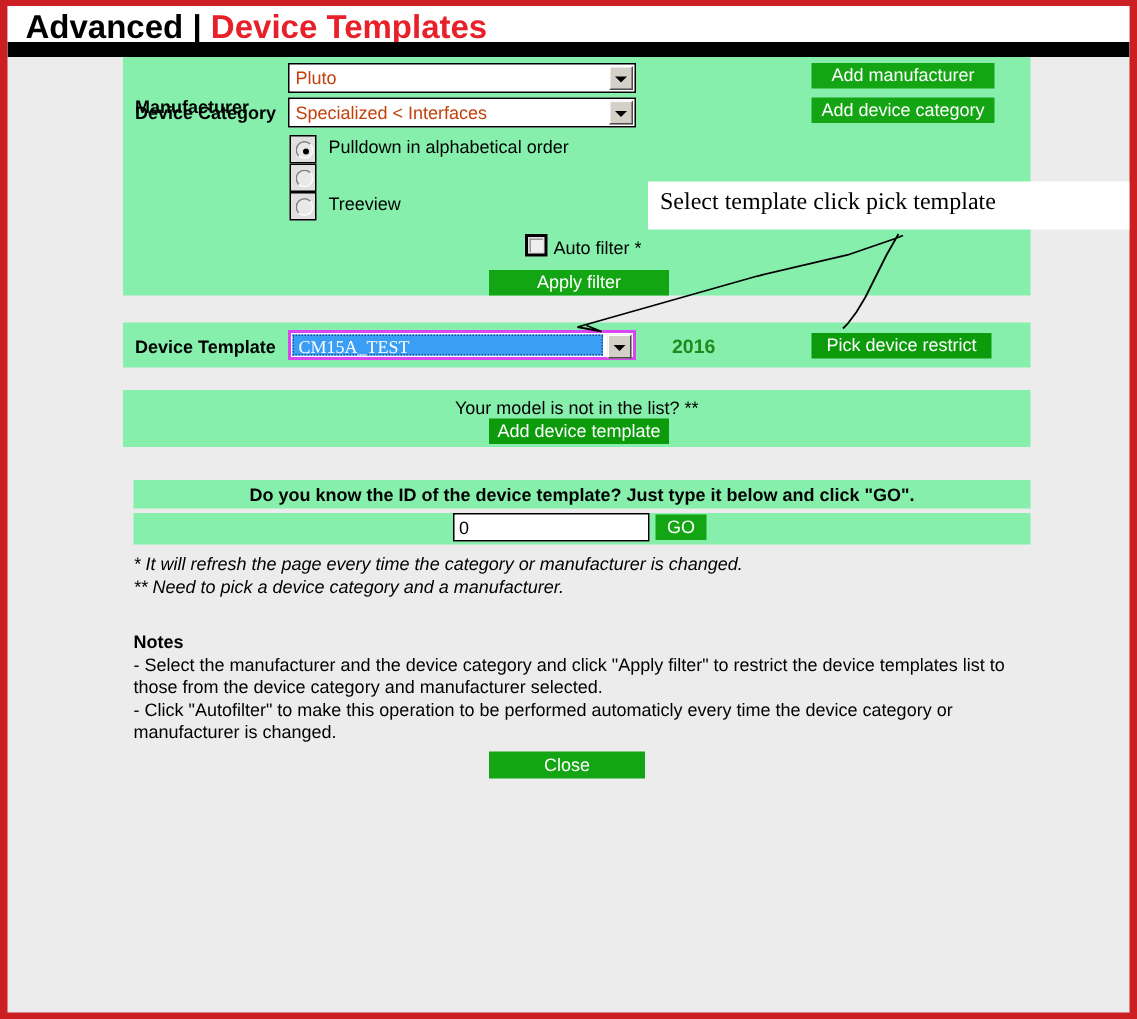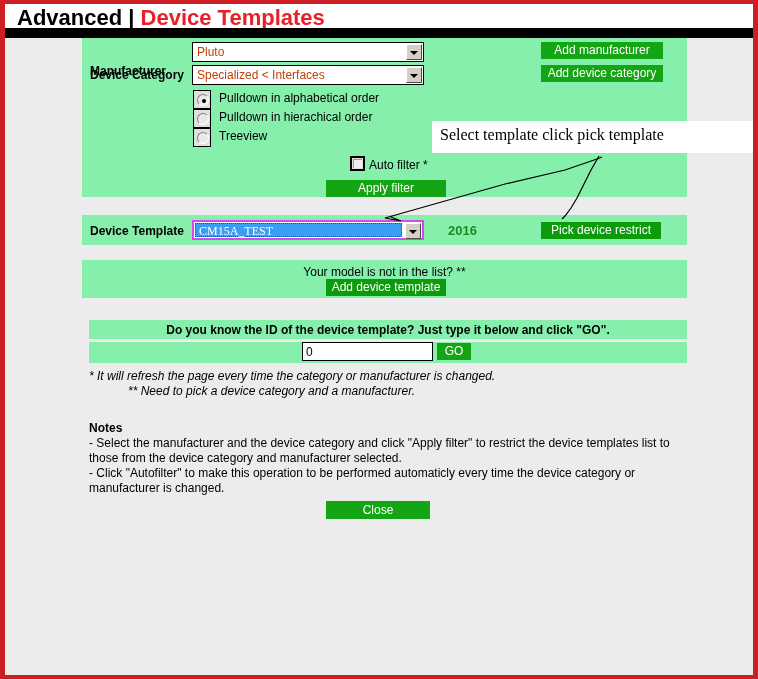--- a/index.html
+++ b/index.html
@@ -177,21 +177,20 @@
         <span class="rcircle">
             <span class="rdot"></span>
           </span>
       </span>
       <span class="rlabel">Pulldown in alphabetical order</span>
     </div>
     <div class="radiorow">
       <span class="rbox">
         <span class="rcircle"></span>
       </span>
-      <span class="rlabel">Pulldown in hierachical order</span>
     </div>
     <div class="radiorow">
       <span class="rbox">
         <span class="rcircle"></span>
       </span>
       <span class="rlabel">Treeview</span>
     </div>
   </div>
 
   <div class="cbox" style="left:345px;top:152px;">
@@ -224,21 +223,21 @@
   <div class="panel" style="left:84px;top:316px;width:598px;height:19px;">
     <div class="ctext b" style="top:3px;">Do you know the ID of the device template? Just type it below and click "GO".</div>
   </div>
   <div class="panel" style="left:84px;top:338px;width:598px;height:21px;"></div>
   <div class="tin" style="left:297px;top:338px;width:131px;">
     <span>0</span>
   </div>
   <div class="gbtn" style="left:432px;top:339px;width:34px;">GO</div>
 
   <div class="foot" style="left:84px;top:365px;">* It will refresh the page every time the category or manufacturer is changed.</div>
-  <div class="foot" style="left:84px;top:380px;margin-left:39px;">** Need to pick a device category and a manufacturer.</div>
+  <div class="foot" style="left:84px;top:380px;">** Need to pick a device category and a manufacturer.</div>
 
   <div class="notes" style="left:84px;top:417px;width:600px;">
     <span class="h">Notes</span>
     <span style="display:block;">- Select the manufacturer and the device category and click "Apply filter" to restrict the device templates list to those from the device category and manufacturer selected.</span>
     <span style="display:block;">- Click "Autofilter" to make this operation to be performed automaticly every time the device category or manufacturer is changed.</span>
   </div>
 
   <div class="gbtn" style="left:321px;top:497px;width:104px;height:18px;line-height:18px;">Close</div>
 
   <svg id="arrowsvg" width="748" height="671">

